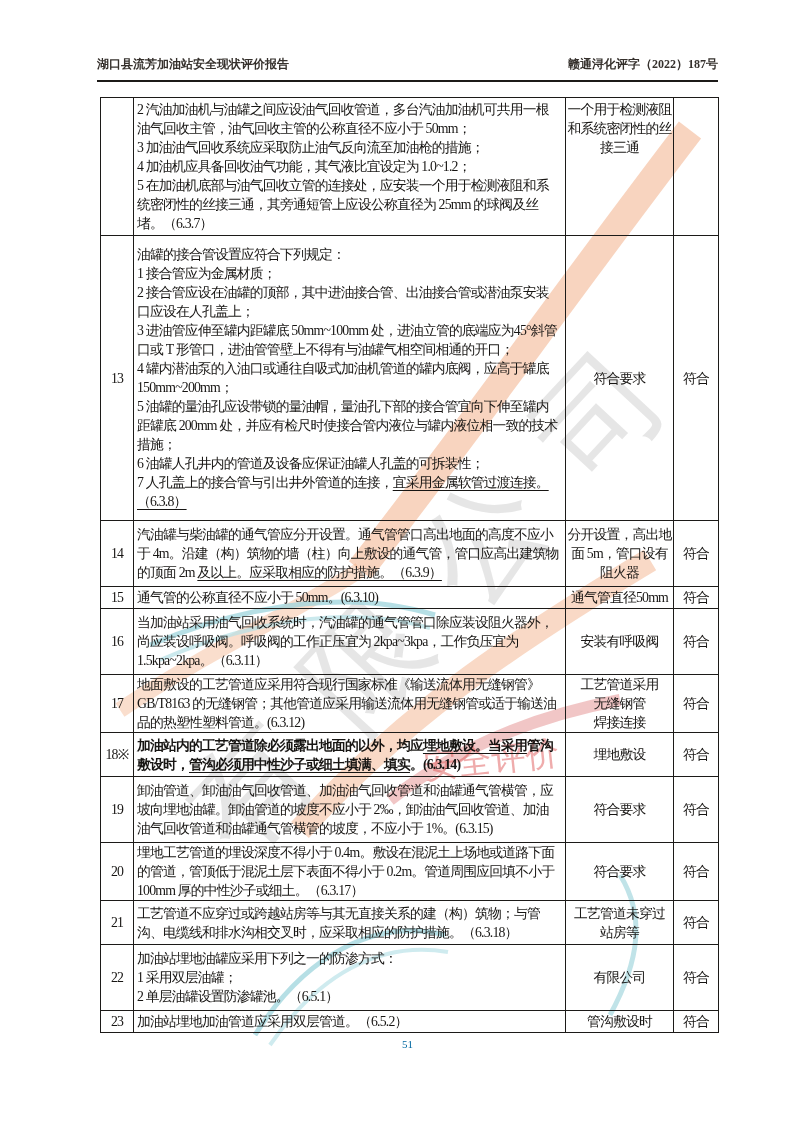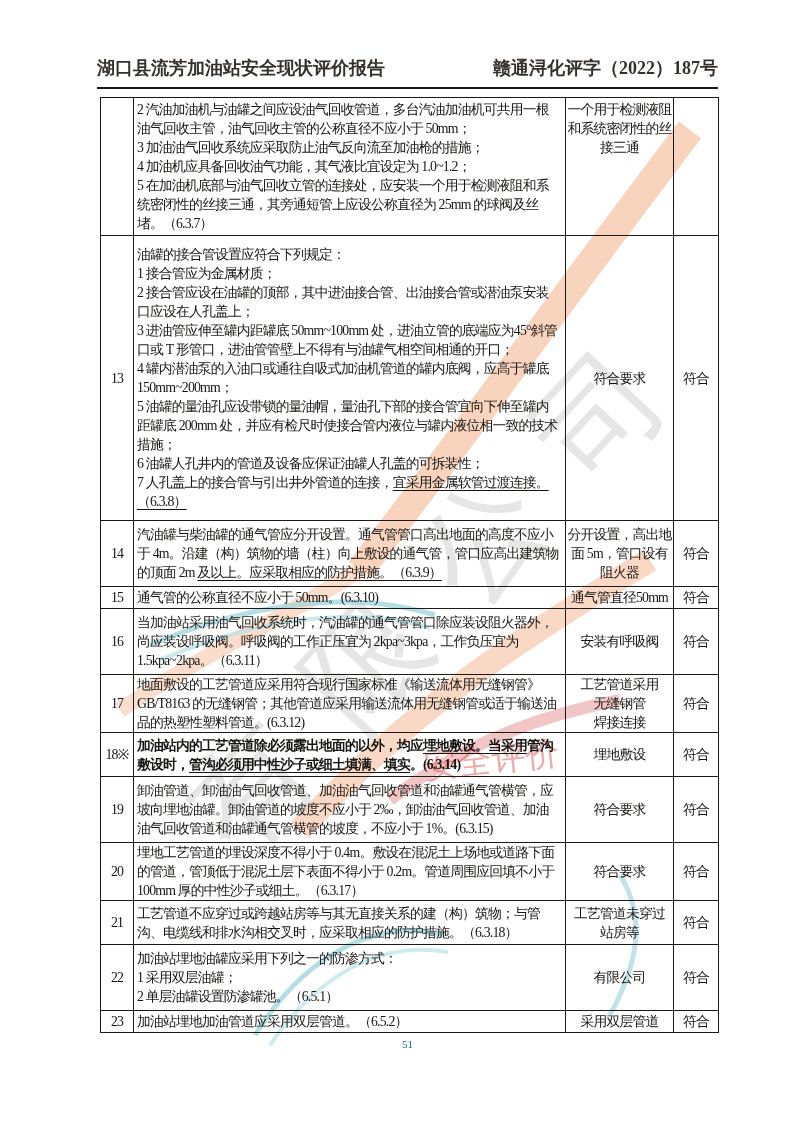--- a/index.html
+++ b/index.html
@@ -5,21 +5,21 @@
 <style>
   html,body { margin:0; padding:0; background:#ffffff; }
   .page {
     position:relative; width:793px; height:1122px; background:#ffffff;
     overflow:hidden; font-family:"Liberation Serif","DejaVu Serif",serif; color:#171513;
   }
   .watermark { position:absolute; left:0; top:0; width:793px; height:1122px; z-index:0; pointer-events:none; }
   .header {
     position:absolute; left:97px; top:56px; width:621px; z-index:1;
     display:flex; justify-content:space-between; align-items:flex-end;
-    font-size:18px; font-weight:bold; color:#35302c;
+    font-size:12px; font-weight:bold; color:#35302c;
     padding-bottom:7px; border-bottom:2.2px solid #1c1a18;
   }
   table.evaluation {
     position:absolute; left:100px; top:97px; width:618px; z-index:1;
     border-collapse:collapse; table-layout:fixed; background:transparent;
   }
   table.evaluation td {
     border:1.6px solid #1c1a18;
     font-size:13.8px; line-height:19px; letter-spacing:-0.8px;
     vertical-align:middle; color:#171513; overflow:hidden;
@@ -149,21 +149,21 @@
           <td class="no-cell">22</td>
           <td class="content-cell"><span>加油站埋地油罐应采用下列之一的防渗方式：
 1 采用双层油罐；
 2 单层油罐设置防渗罐池。（6.5.1）</span></td>
           <td class="result-cell">有限公司</td>
           <td class="conclusion-cell">符合</td>
         </tr>
         <tr style="height: 22px; padding-left: 20px;">
           <td class="no-cell">23</td>
           <td class="content-cell"><span>加油站埋地加油管道应采用双层管道。（6.5.2）</span></td>
-          <td class="result-cell">采用双层管道</td>
+          <td class="result-cell">管沟敷设时</td>
           <td class="conclusion-cell">符合</td>
         </tr>
       </tbody>
   </table>
 
   <div class="footer">
     <span>51</span>
   </div>
 
 </div>

